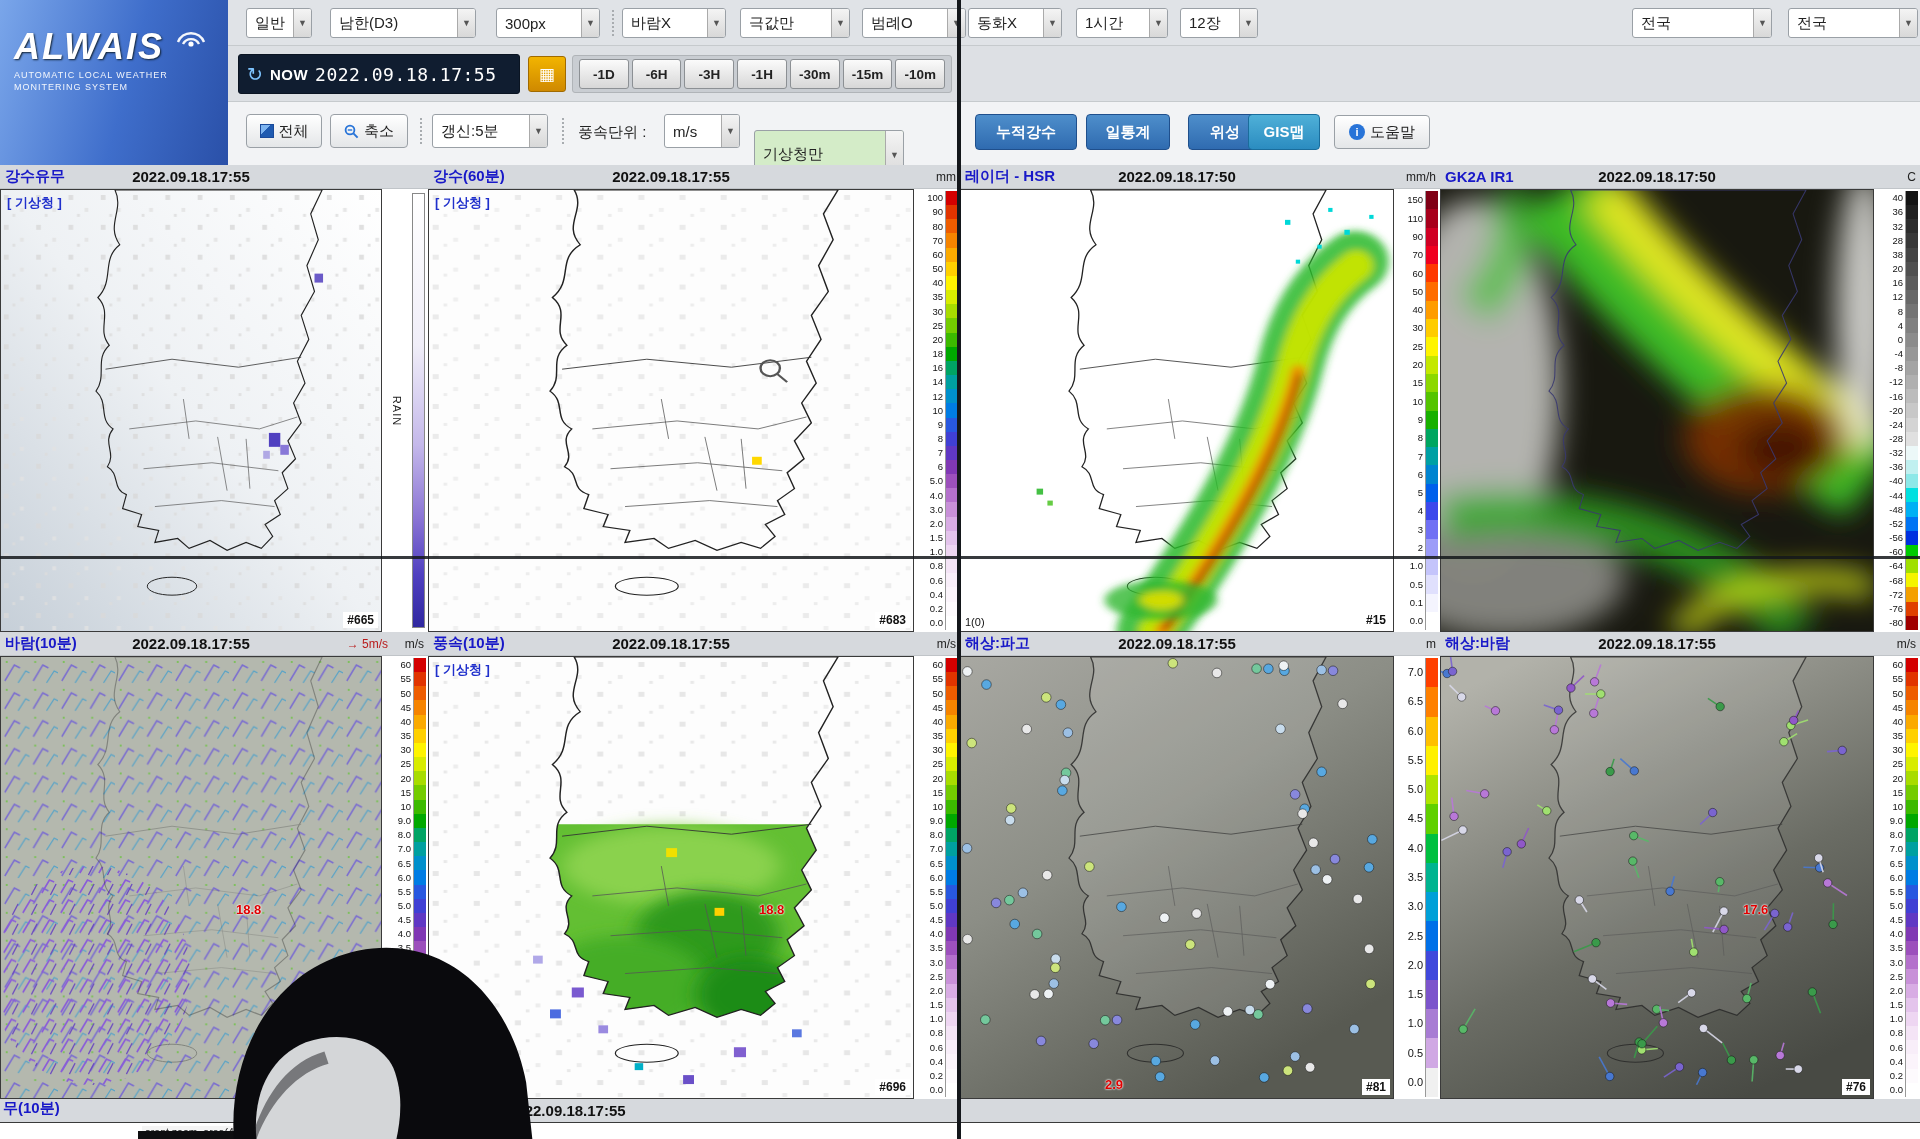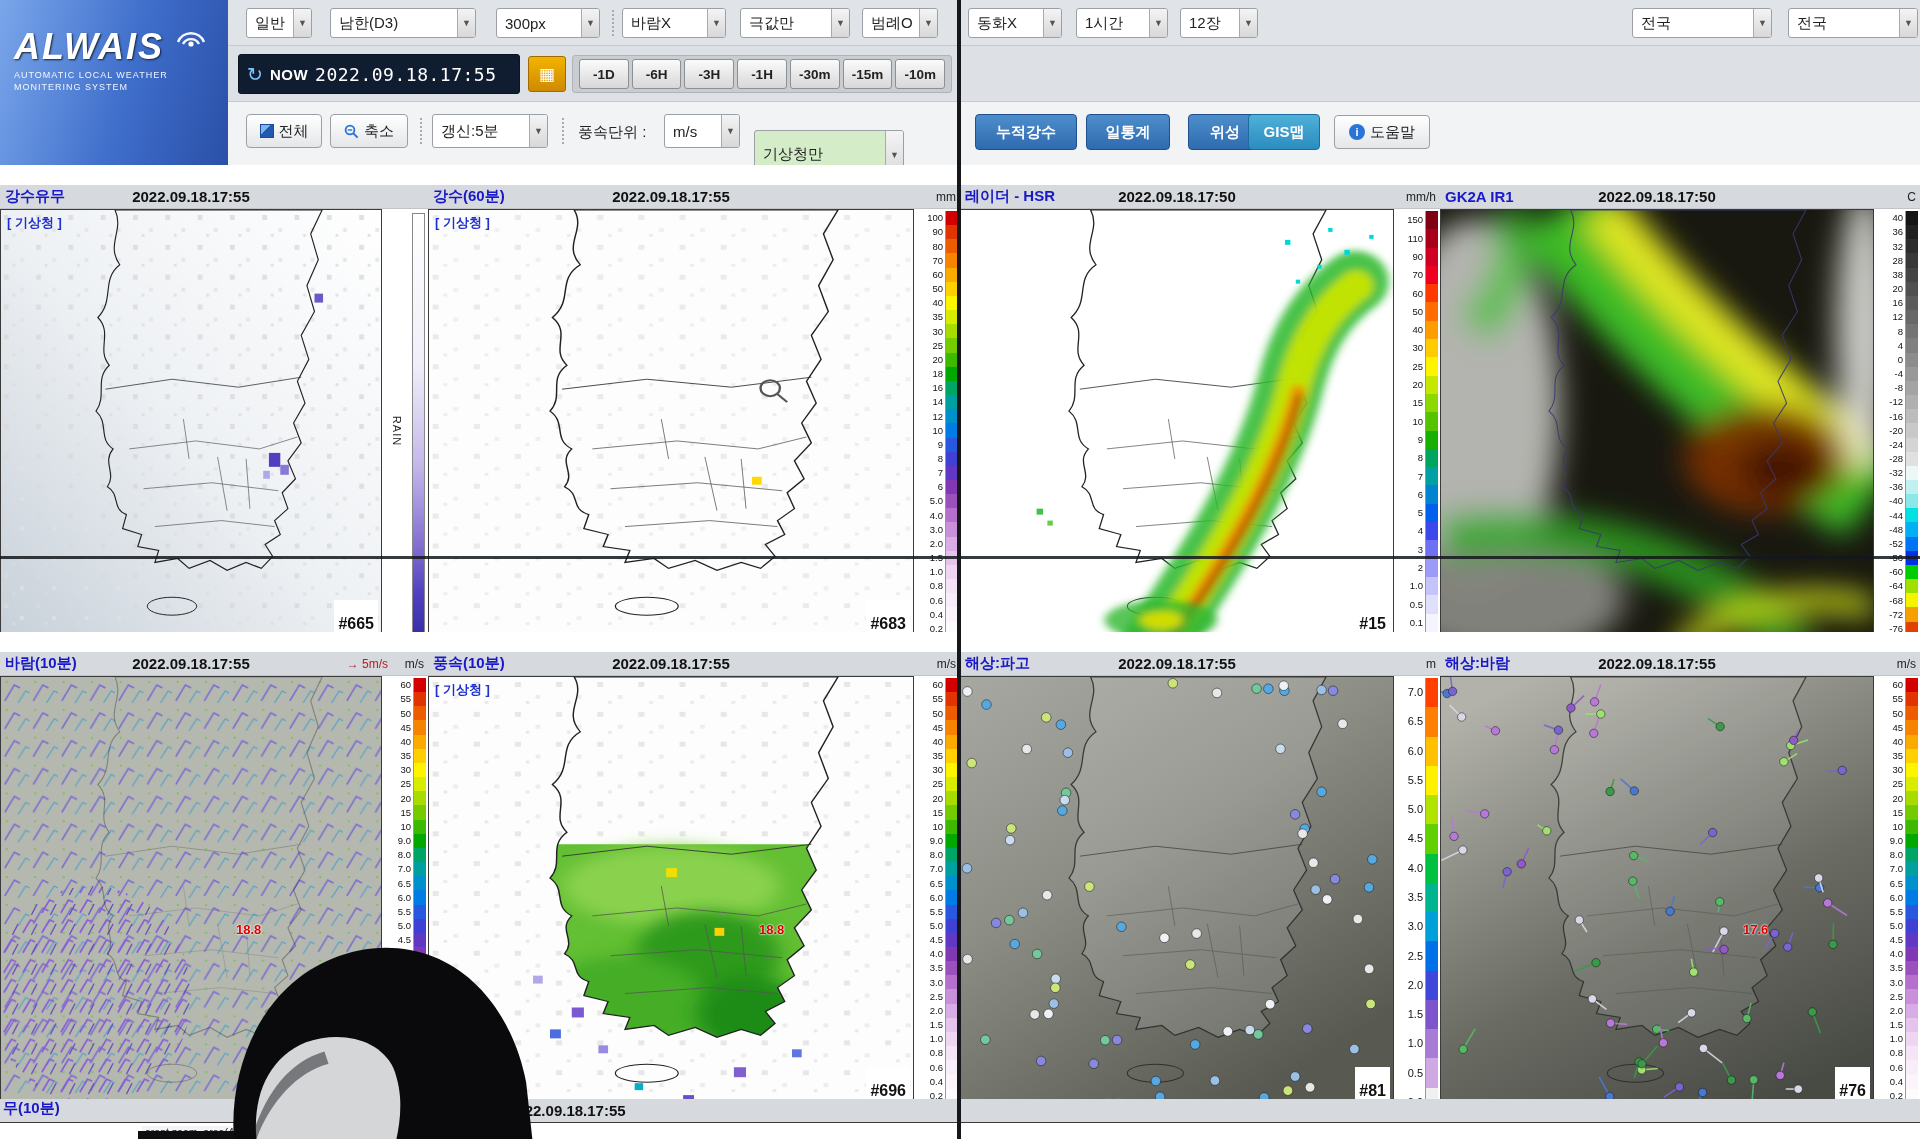--- a/index.html
+++ b/index.html
@@ -42,30 +42,30 @@
   .bluebtn{position:absolute;top:12px;height:36px;background:linear-gradient(#4e8ecb,#2f6bb0);border:1px solid #1f4f8c;
     border-radius:4px;color:#fff;font-size:15px;font-weight:bold;display:flex;align-items:center;justify-content:center;cursor:pointer;}
   .bluebtn.cyanish{background:linear-gradient(#4fb0d8,#2b8cc0);border-color:#1a6d9c;}
   .icfull{width:14px;height:14px;background:linear-gradient(135deg,#7db4f0 40%,#1f5ab0 40%);border:1px solid #1a4a9a;display:inline-block;}
   .infoic{background:#2874d8;color:#fff;border-radius:50%;width:16px;height:16px;font:bold 11px "Liberation Sans",sans-serif;
     display:inline-flex;align-items:center;justify-content:center;}
 
   
   .panels{position:absolute;top:165px;left:0;display:grid;grid-template-columns:428px 532px 480px 480px;grid-auto-rows:467px;}
   .panel{position:relative;background:#fff;}
-  .ptitle{height:24px;background:#d6d9dd;display:flex;align-items:center;position:relative;border-bottom:1px solid #c0c4c8;margin-top:20px;}
+  .ptitle{height:24px;background:#d6d9dd;display:flex;align-items:center;position:relative;border-bottom:1px solid #c0c4c8;}
   .pt{position:absolute;left:5px;font-size:15px;font-weight:bold;color:#1818c8;white-space:nowrap;}
   .pd{position:absolute;left:0;right:46px;text-align:center;font-size:15px;font-weight:bold;color:#111;}
   .pu{position:absolute;right:4px;font-size:12px;color:#222;}
   .plg{position:absolute;right:40px;font-size:12px;color:#b91c1c;}
   .mapwrap{display:flex;height:443px;}
   .map{position:relative;flex:1;border:1px solid #3a3a3a;background:#fff;overflow:hidden;}
   .map svg.base{position:absolute;inset:0;width:100%;height:100%;}
   .agency{position:absolute;left:6px;top:4px;color:#2030cc;font-weight:bold;font-size:13px;}
-  .counter{position:absolute;right:3px;bottom:3px;background:#fff;color:#111;font-weight:bold;font-size:16px;padding:16px 4px;line-height:16px;}
+  .counter{position:absolute;right:3px;bottom:3px;background:#fff;color:#111;font-weight:bold;font-size:12px;padding:0 4px;line-height:16px;}
   .cornerL{position:absolute;left:4px;bottom:3px;color:#111;font-size:11px;}
   .hot{position:absolute;color:#e00000;font-weight:bold;font-size:13px;text-shadow:0 0 2px #fff,0 0 2px #fff;}
   .scale{width:46px;background:#fff;display:flex;flex-direction:column;padding:2px 2px 2px 0;}
   .srow{flex:1;display:flex;align-items:center;justify-content:flex-end;gap:2px;}
   .slabel{font-size:9.5px;color:#111;text-align:right;flex:1;line-height:1;}
   .s15 .slabel{font-size:11px;}
   .sbox{width:13px;height:100%;border-left:1px solid #999;}
   .scale-rain{position:relative;}
   .rotlbl{position:absolute;left:0px;top:50%;transform:translateY(-50%) rotate(90deg);font-size:11px;color:#222;letter-spacing:1px;}
   .rainbar{position:absolute;right:3px;top:4px;bottom:4px;width:13px;border:1px solid #888;
@@ -175,21 +175,21 @@
         </div>
       <div class="vsep" style="left:384px"></div>
       <div class="sel" style="left:394px;width:104px">
           <span>바람X</span>
           <span class="chv">▼</span>
         </div>
       <div class="sel" style="left:512px;width:110px">
           <span>극값만</span>
           <span class="chv">▼</span>
         </div>
-      <div class="sel" style="left:634px;width:76px">
+      <div class="sel" style="left:634px;width:104px">
           <span>범례O</span>
           <span class="chv">▼</span>
         </div>
       <div class="sel" style="left:740px;width:94px">
           <span>동화X</span>
           <span class="chv">▼</span>
         </div>
       <div class="sel" style="left:848px;width:92px">
           <span>1시간</span>
           <span class="chv">▼</span>

